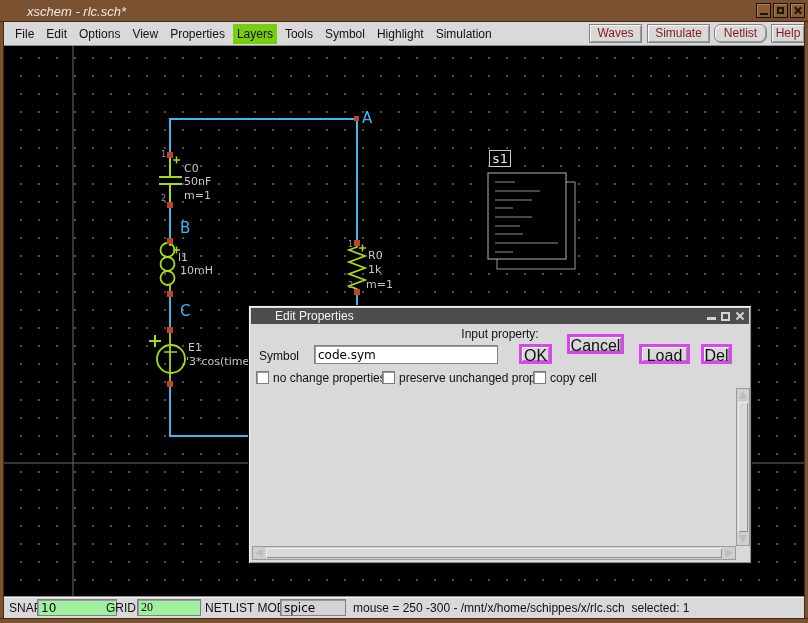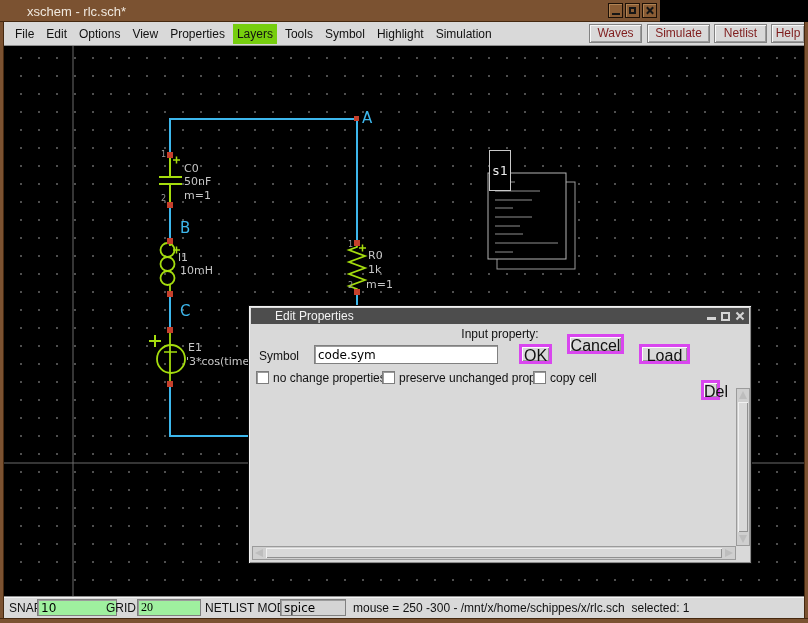--- a/index.html
+++ b/index.html
@@ -1,22 +1,22 @@
 <!DOCTYPE html>
 <html><head>
 <meta charset="utf-8">
 <style>
   html,body{margin:0;padding:0;background:#000;}
   body{width:808px;height:623px;position:relative;overflow:hidden;
        font-family:"Liberation Sans",sans-serif;-webkit-font-smoothing:none;}
   #window{position:absolute;inset:0;background:#000;}
 
   
-  .titlebar{position:absolute;left:0;top:0;width:660px;height:22px;background:#7b5231;
-            border-bottom:1px solid #45280f;box-sizing:border-box;}
+  .titlebar{position:absolute;left:0;top:0;width:808px;height:22px;background:#7b5231;
+            border-bottom:1px solid #45280f;box-sizing:border-box;font-style:italic;}
   .title-text{position:absolute;left:27px;top:4px;color:#f0e9df;font-size:13px;}
   .win-btns{position:absolute;right:3px;top:3px;display:flex;gap:2px;}
   .wbtn{width:15px;height:15px;background:#8a5c34;border:1px solid #1d1006;box-sizing:border-box;
         box-shadow:inset 1px 1px 0 #b08354;display:flex;align-items:center;justify-content:center;}
   .g-min{width:8px;height:2px;background:#161616;margin-top:6px;}
   .g-max{width:7px;height:7px;border:2px solid #161616;box-sizing:border-box;}
   .g-x{position:relative;width:9px;height:9px;}
   .g-x::before,.g-x::after{content:"";position:absolute;left:4px;top:0;width:2px;height:9px;background:#161616;}
   .g-x::before{transform:rotate(45deg);}  .g-x::after{transform:rotate(-45deg);}
   .frame-left,.frame-right{position:absolute;top:22px;bottom:0;width:4px;background:#7b5231;}
@@ -38,21 +38,21 @@
   
   .canvas{position:absolute;left:4px;top:46px;width:800px;height:550px;background:#000;
           background-image:radial-gradient(circle,#4f4f4f 0.8px,transparent 1.3px);
           background-size:18px 18px;background-position:8px 3px;}
   .canvas svg{position:absolute;left:0;top:0;}
   .nodelbl{position:absolute;color:#3db7ec;font-size:15px;font-family:"DejaVu Sans",sans-serif;}
   .complbl{position:absolute;color:#c6c6c6;font-size:11px;font-family:"DejaVu Sans",sans-serif;white-space:pre;}
   .pinnum{position:absolute;color:#9a9a9a;font-size:8px;font-family:"DejaVu Sans",sans-serif;}
   .s1lbl{position:absolute;left:485px;top:104px;color:#eaeaea;font-size:13px;
          font-family:"DejaVu Sans Mono",monospace;border:1px solid #c9c9c9;background:#000;
-         padding:12px 2px;line-height:15px;}
+         padding:0 2px;line-height:15px;}
 
   
   .dialog{position:absolute;left:248px;top:305px;width:504px;height:259px;background:#d9d9d9;
           border:1px solid #0c0c0c;box-sizing:border-box;
           box-shadow:inset 1px 1px 0 #f2f2f2, inset -1px -1px 0 #8d8d8d;z-index:5;}
   .dlg-title{position:absolute;left:2px;top:2px;right:2px;height:16px;background:#4d4d4d;
              color:#f4f4f4;font-size:12px;line-height:16px;padding-left:24px;box-sizing:border-box;}
   .dlg-btns{position:absolute;right:4px;top:3px;display:flex;gap:5px;align-items:center;height:10px;}
   .dg-min{width:9px;height:3px;background:#d4d4d4;margin-top:5px;}
   .dg-max{width:9px;height:9px;border:2px solid #d4d4d4;box-sizing:border-box;}
@@ -125,21 +125,21 @@
       <span class="mi">View</span>
       <span class="mi">Properties</span>
       <span class="mi hl">Layers</span>
       <span class="mi">Tools</span>
       <span class="mi">Symbol</span>
       <span class="mi">Highlight</span>
       <span class="mi">Simulation</span>
     </div>
     <div class="action-btn" style="left:585px;width:53px;">Waves</div>
     <div class="action-btn" style="left:643px;width:63px;">Simulate</div>
-    <div class="action-btn" style="left:710px;width:53px;">Netlist</div>
+    <div class="action-btn" style="left:710px;width:53px;border-radius:7px;">Netlist</div>
     <div class="action-btn" style="left:767px;width:34px;">Help</div>
   </div>
 
   <div class="canvas">
     <svg width="800" height="550" viewBox="0 0 800 550">
 
       <g stroke="#6a6a6a" stroke-width="1">
         <line x1="69" y1="0" x2="69" y2="550"></line>
         <line x1="0" y1="417" x2="800" y2="417"></line>
       </g>
@@ -249,21 +249,21 @@
       </div>
     </div>
     <div class="dlg-header">Input property:</div>
 
     <span class="dlg-label" style="left:10px;top:43px;">Symbol</span>
     <input class="tk-entry" style="left: 65px; top: 39px; width: 184px; height: 19px;" type="text" value="code.sym">
 
     <div class="tk-btn" style="left:270px;top:38px;width:33px;height:20px;">OK</div>
     <div class="tk-btn" style="left:318px;top:28px;width:57px;height:20px;">Cancel</div>
     <div class="tk-btn" style="left:390px;top:38px;width:51px;height:20px;">Load</div>
-    <div class="tk-btn" style="left:452px;top:38px;width:19px;height:20px;margin-top:36px;">Del</div>
+    <div class="tk-btn" style="left:452px;top:38px;width:31px;height:20px;">Del</div>
 
     <div class="checkbox" style="left:7px;top:65px;"></div>
     <span class="cb-label" style="left:24px;top:65px;">no change properties</span>
     <div class="checkbox" style="left:133px;top:65px;"></div>
     <span class="cb-label" style="left:150px;top:65px;">preserve unchanged props</span>
     <div class="checkbox" style="left:284px;top:65px;"></div>
     <span class="cb-label" style="left:301px;top:65px;">copy cell</span>
 
 
     <div class="vscroll">

